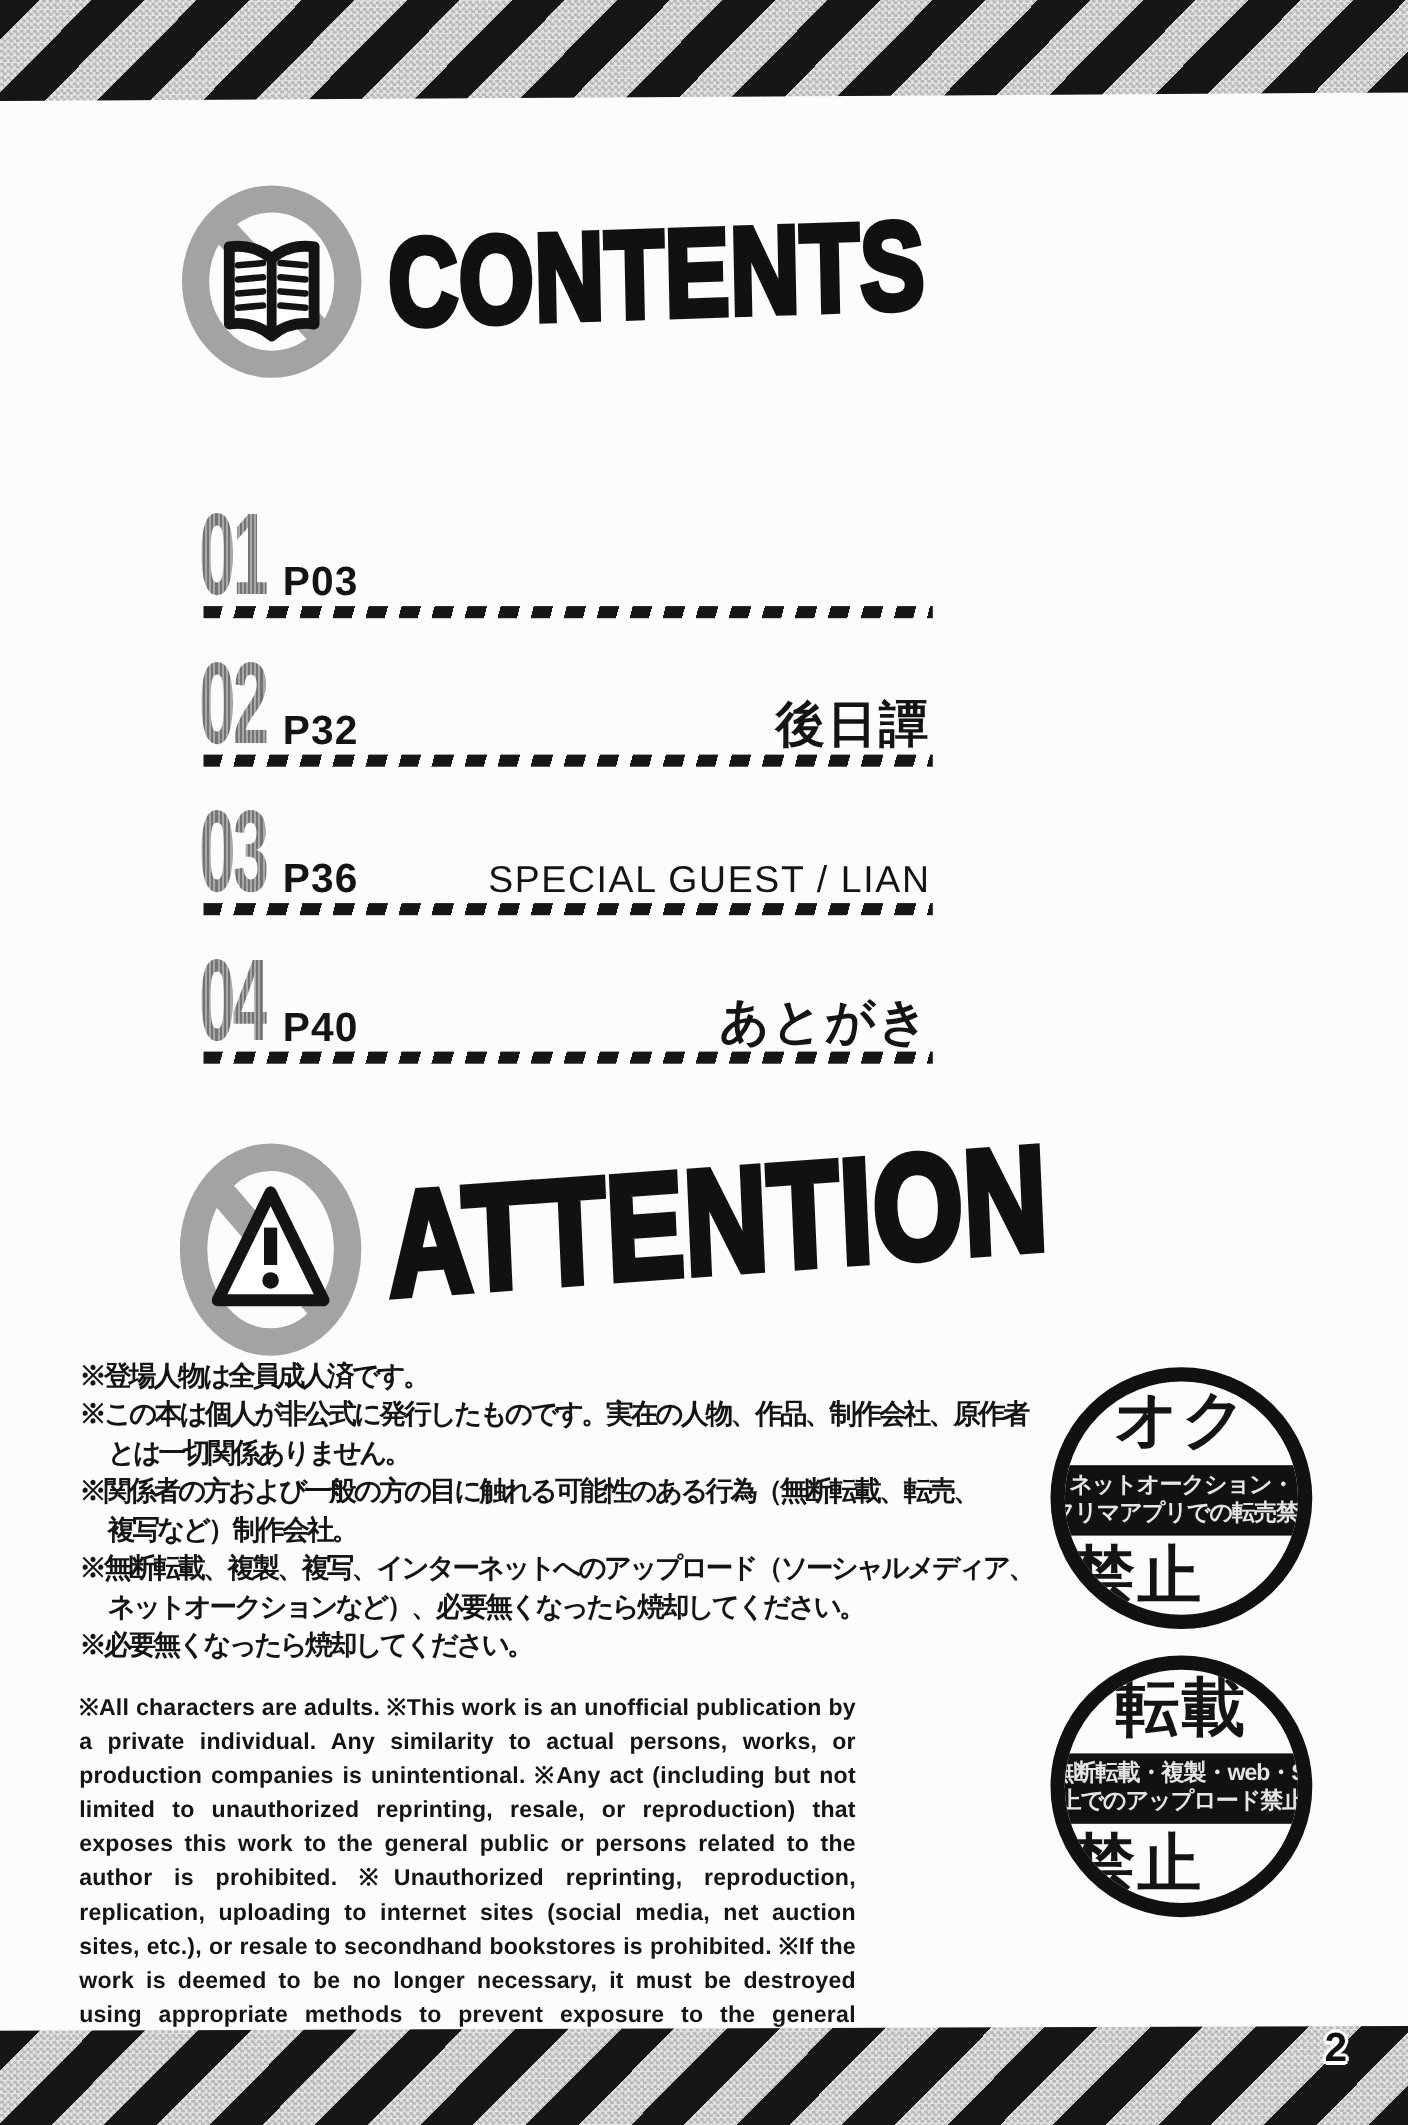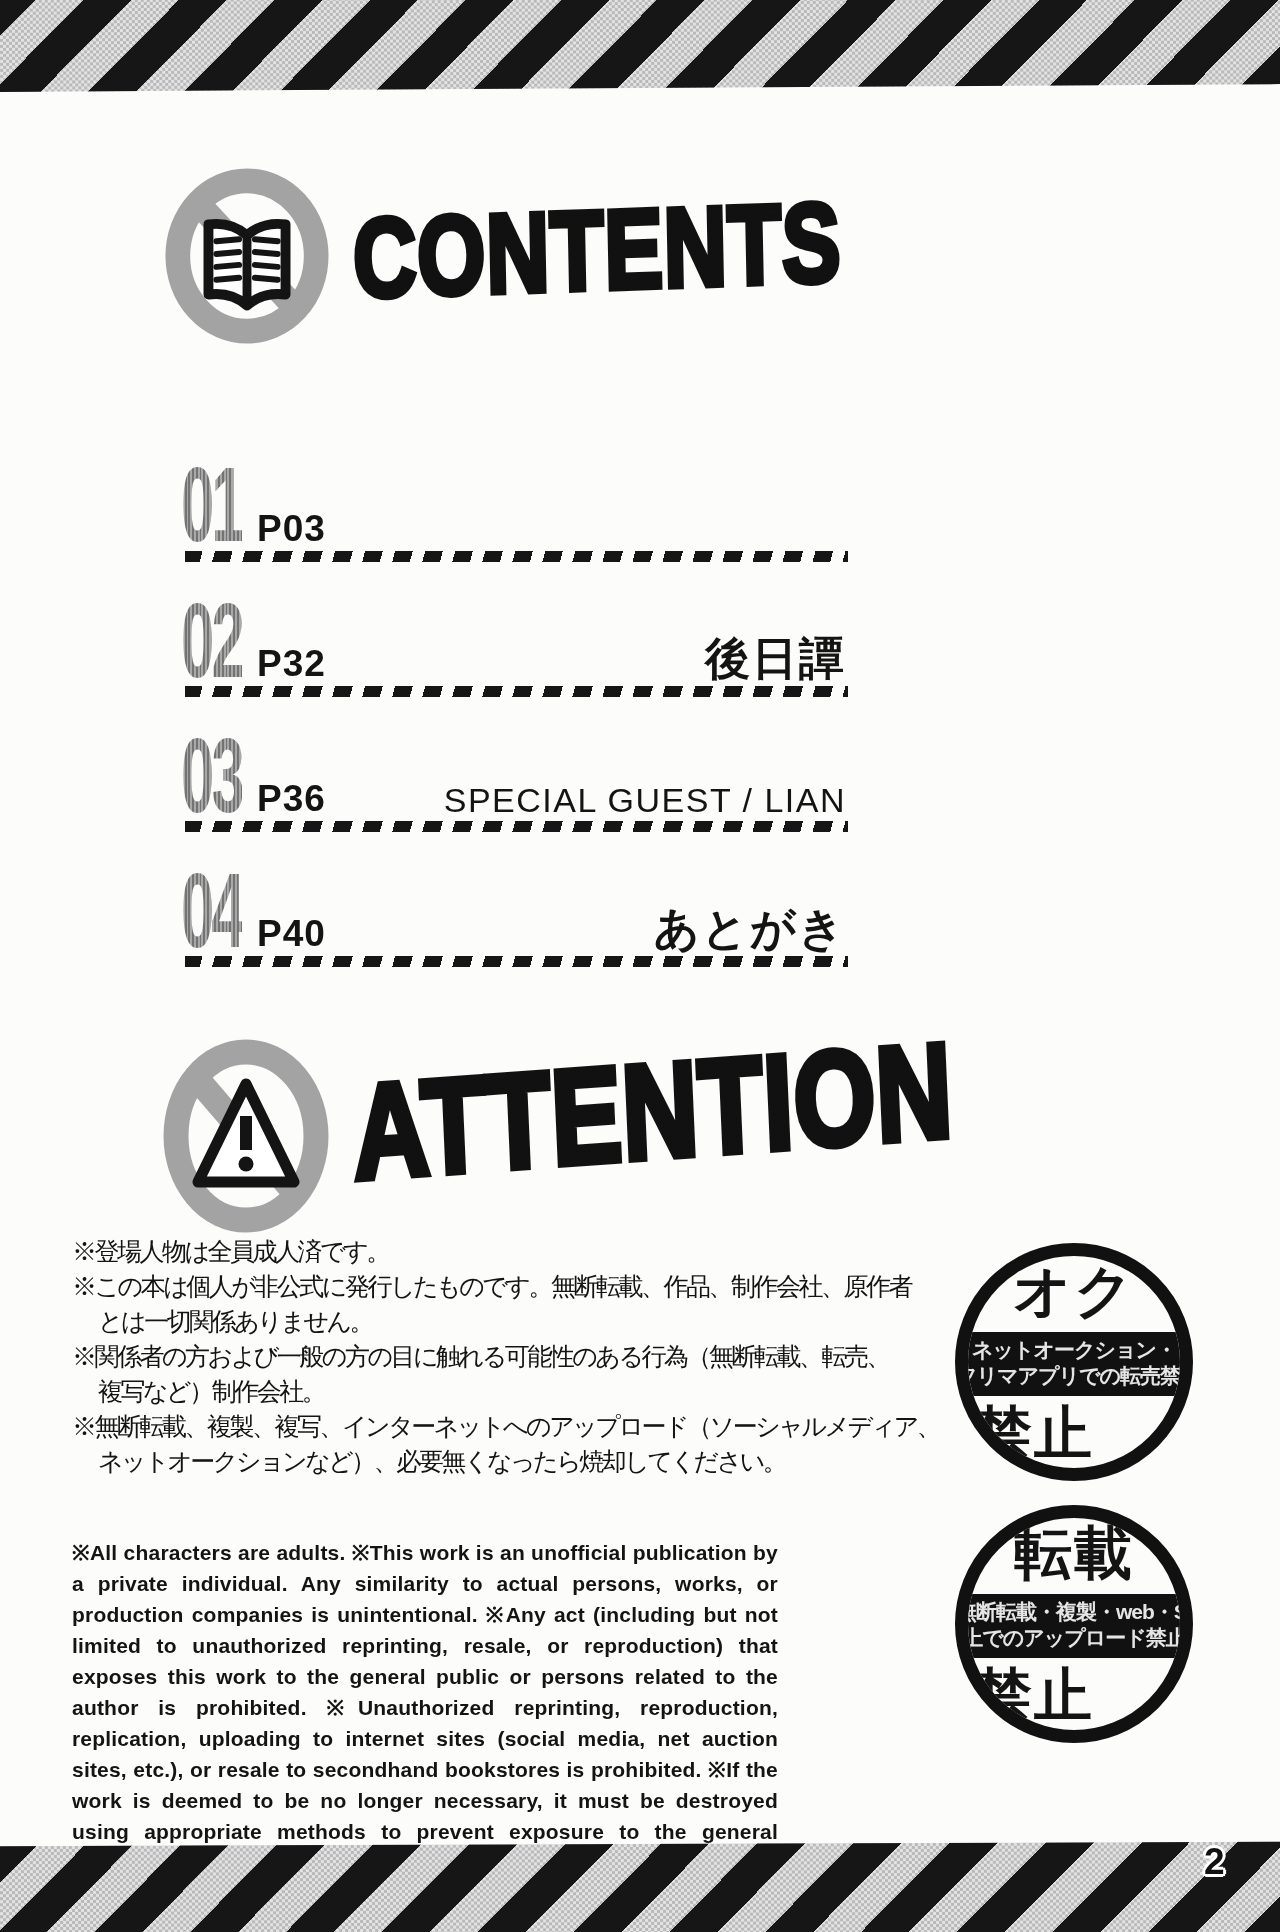--- a/index.html
+++ b/index.html
@@ -56,21 +56,21 @@
   .toc-row .ttl{ position:absolute; right:2px; bottom:12px; font-size:34px; letter-spacing:1.5px; white-space:nowrap; }
   .toc-row .ttl.jp{ font-size:45px; font-weight:bold; bottom:8px; letter-spacing:2px; }
   .toc-row .dashes{
     position:absolute; left:0; right:0; bottom:0; height:11px;
     background:repeating-linear-gradient(105deg,#161616 0 17px,transparent 17px 29px);
   }
   #toc-row-0{ top:440px; } #toc-row-1{ top:575px; } #toc-row-2{ top:710px; } #toc-row-3{ top:845px; }
 
   
   .jp-block{ position:absolute; left:72px; top:1234px; width:860px; }
-  .jp-line{ font-size:25px; font-weight:normal; line-height:35px; letter-spacing:-2.5px; white-space:nowrap; }
+  .jp-line{ font-size:25px; font-weight:bold; line-height:35px; letter-spacing:-2.5px; white-space:nowrap; }
   .jp-line.indent{ padding-left:26px; }
 
   .en-block{
     position:absolute; left:72px; top:1537px; width:706px;
     font-size:21px; font-weight:bold; line-height:31px; text-align:justify;
     letter-spacing:0.2px;
   }
 
   
   .stamp{
@@ -148,26 +148,27 @@
         <path d="M85 48 L133 146 L37 146 Z" fill="#fff" stroke="#141414" stroke-width="11" stroke-linejoin="round"></path>
         <rect x="79" y="80" width="12" height="34" fill="#141414"></rect>
         <circle cx="85" cy="128" r="7.5" fill="#141414"></circle>
       </g>
     </svg>
   </div>
   <div class="big-heading" id="attention-heading">ATTENTION</div>
 
   <div class="jp-block">
     <div class="jp-line">※登場人物は全員成人済です。</div>
-    <div class="jp-line">※この本は個人が非公式に発行したものです。無断転載、作品、制作会社、原作者</div>
+    <div class="jp-line">※この本は個人が非公式に発行したものです。実在の人物、作品、制作会社、原作者</div>
     <div class="jp-line indent">とは一切関係ありません。</div>
     <div class="jp-line">※関係者の方および一般の方の目に触れる可能性のある行為（無断転載、転売、</div>
     <div class="jp-line indent">複写など）制作会社。</div>
     <div class="jp-line">※無断転載、複製、複写、インターネットへのアップロード（ソーシャルメディア、</div>
     <div class="jp-line indent">ネットオークションなど）、必要無くなったら焼却してください。</div>
+    <div class="jp-line">※必要無くなったら焼却してください。</div>
   </div>
 
   <div class="en-block">※All characters are adults. ※This work is an unofficial publication by a private individual. Any similarity to actual persons, works, or production companies is unintentional. ※Any act (including but not limited to unauthorized reprinting, resale, or reproduction) that exposes this work to the general public or persons related to the author is prohibited. ※Unauthorized reprinting, reproduction, replication, uploading to internet sites (social media, net auction sites, etc.), or resale to secondhand bookstores is prohibited. ※If the work is deemed to be no longer necessary, it must be destroyed using appropriate methods to prevent exposure to the general public.</div>
 
   <div class="stamp" id="stamp-0">
     <div class="top-label">オク</div>
     <div class="band">
       <div>ネットオークション・</div>
       <div>フリマアプリでの転売禁止</div>
     </div>

